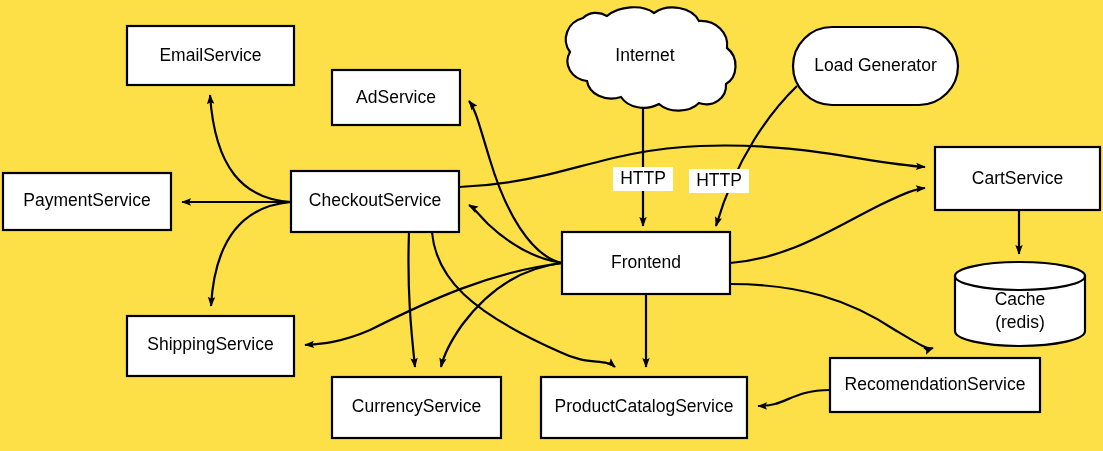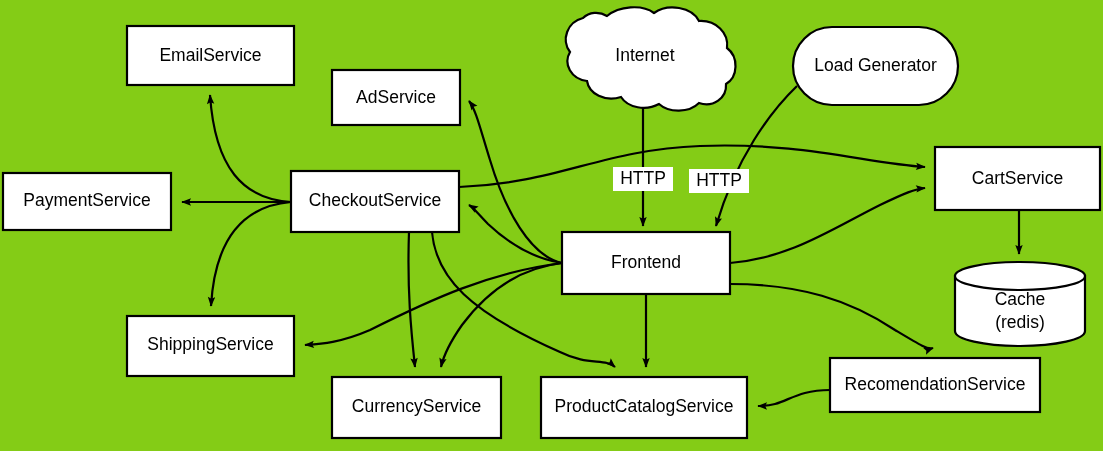--- a/index.html
+++ b/index.html
@@ -8,21 +8,21 @@
     padding: 0;
     background: #ffffff;
   }
   body {
     font-family: "Liberation Sans", sans-serif;
   }
   #diagram-root {
     position: relative;
     width: 1103px;
     height: 451px;
-    background: #84cc16;
+    background: #fde047;
     overflow: hidden;
   }
   svg#diagram-svg {
     position: absolute;
     top: 0;
     left: 0;
     width: 1103px;
     height: 451px;
   }
   .node-shape {

